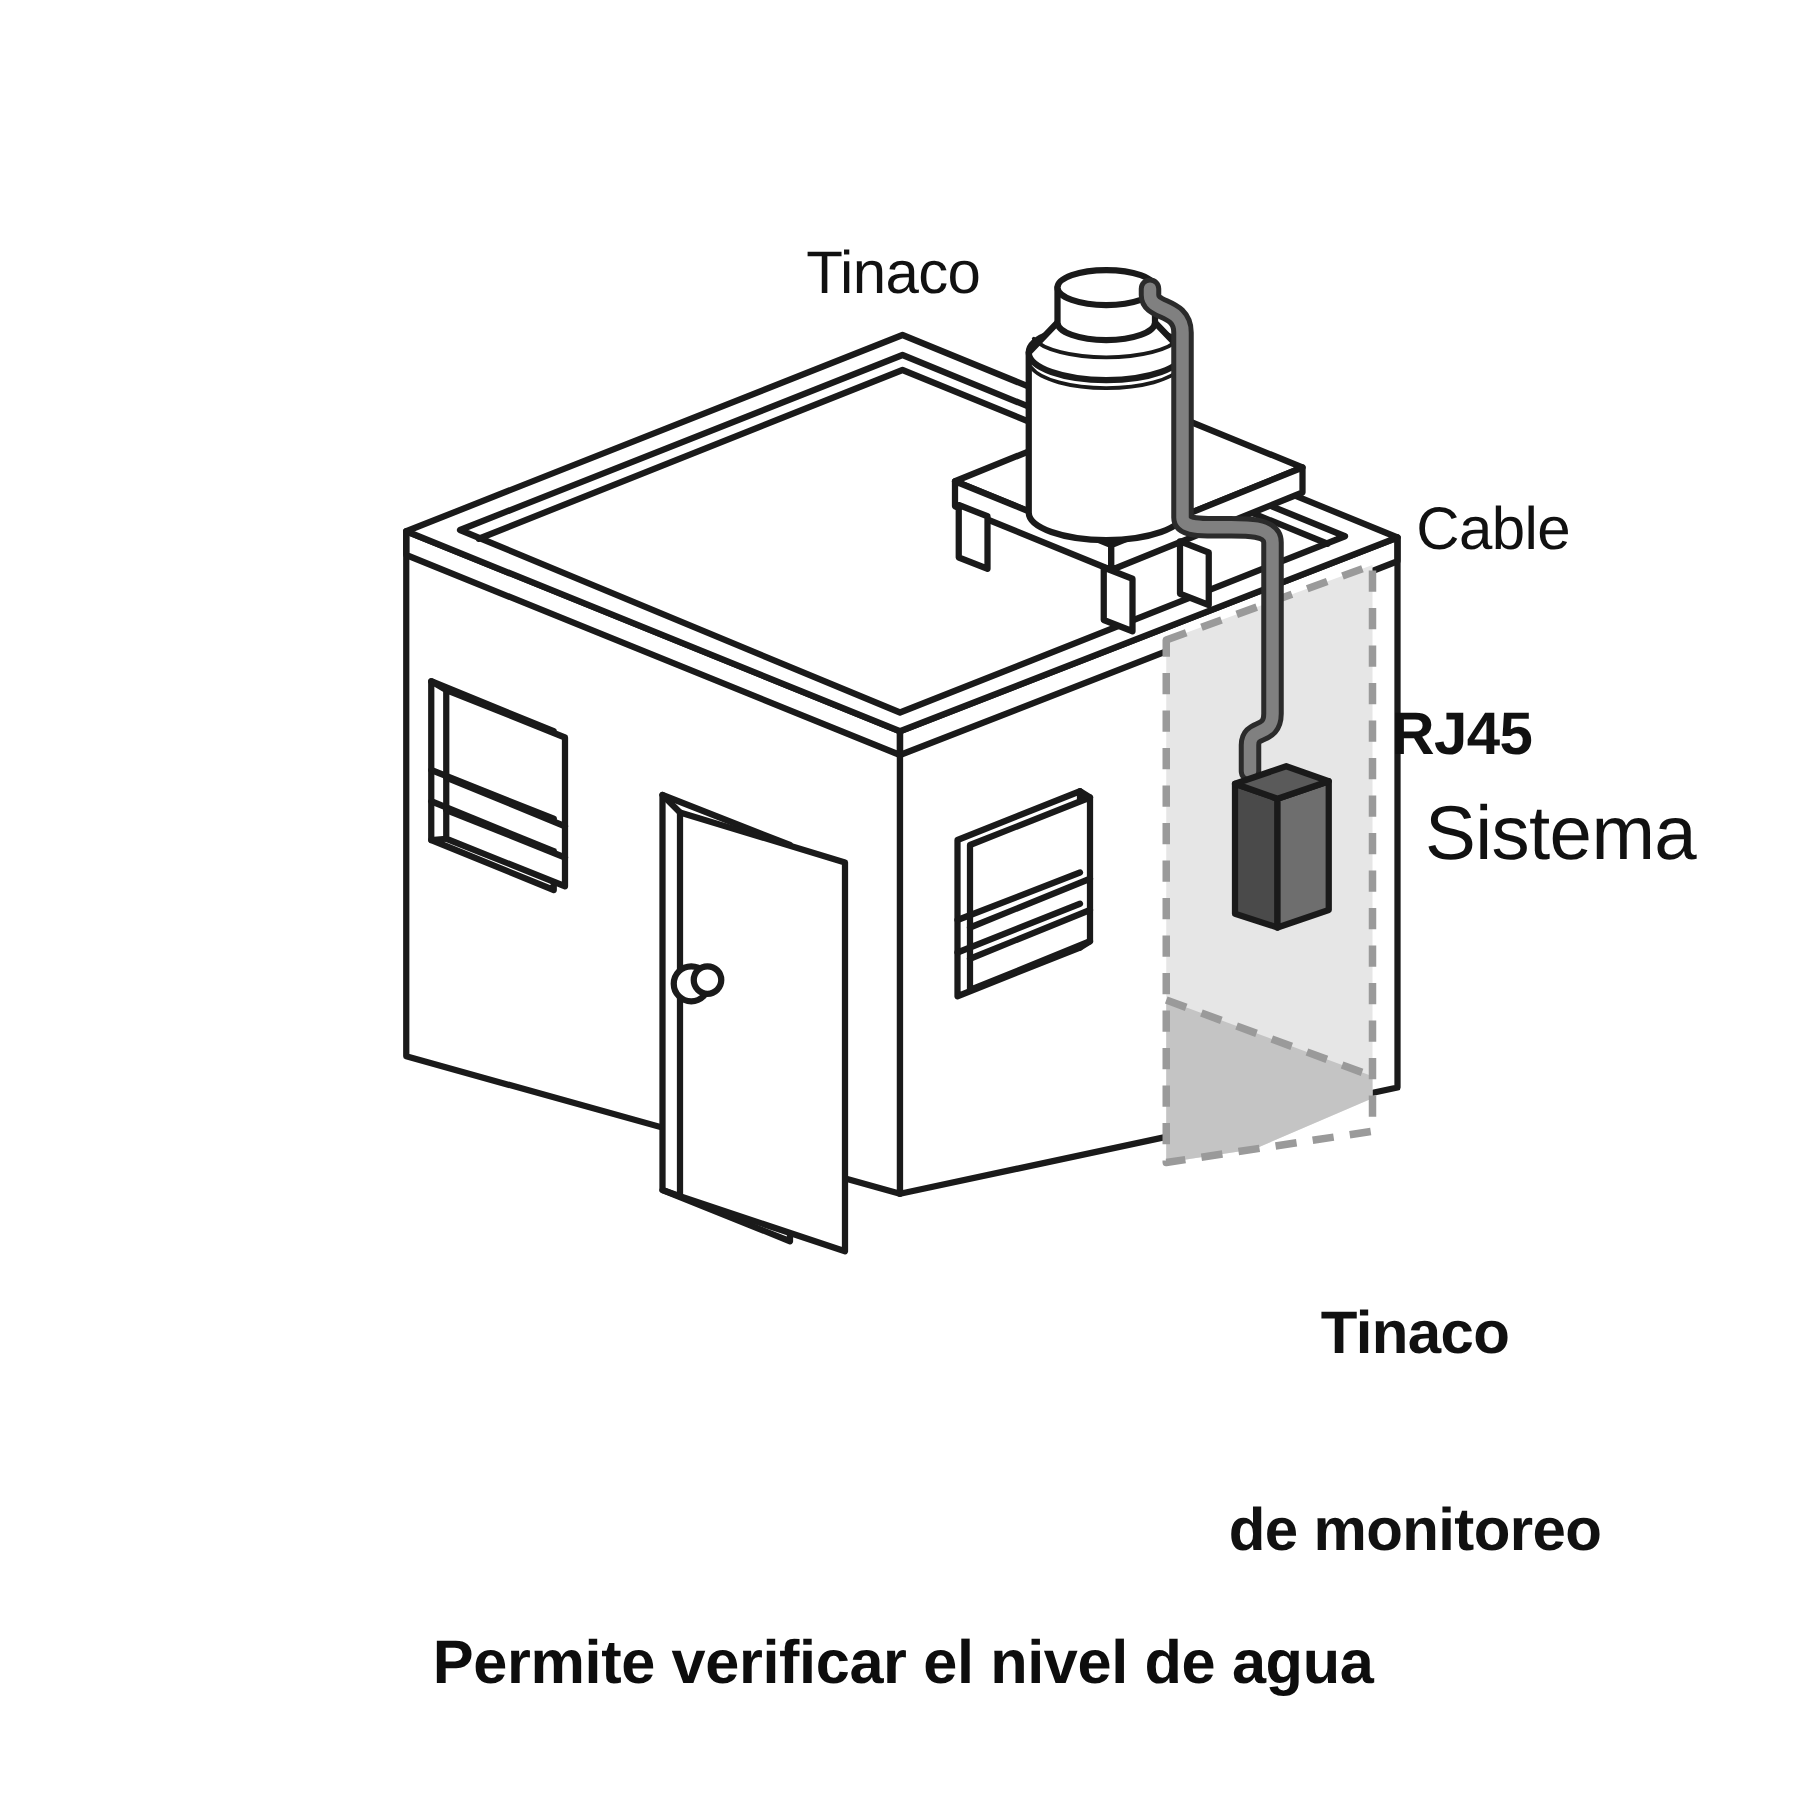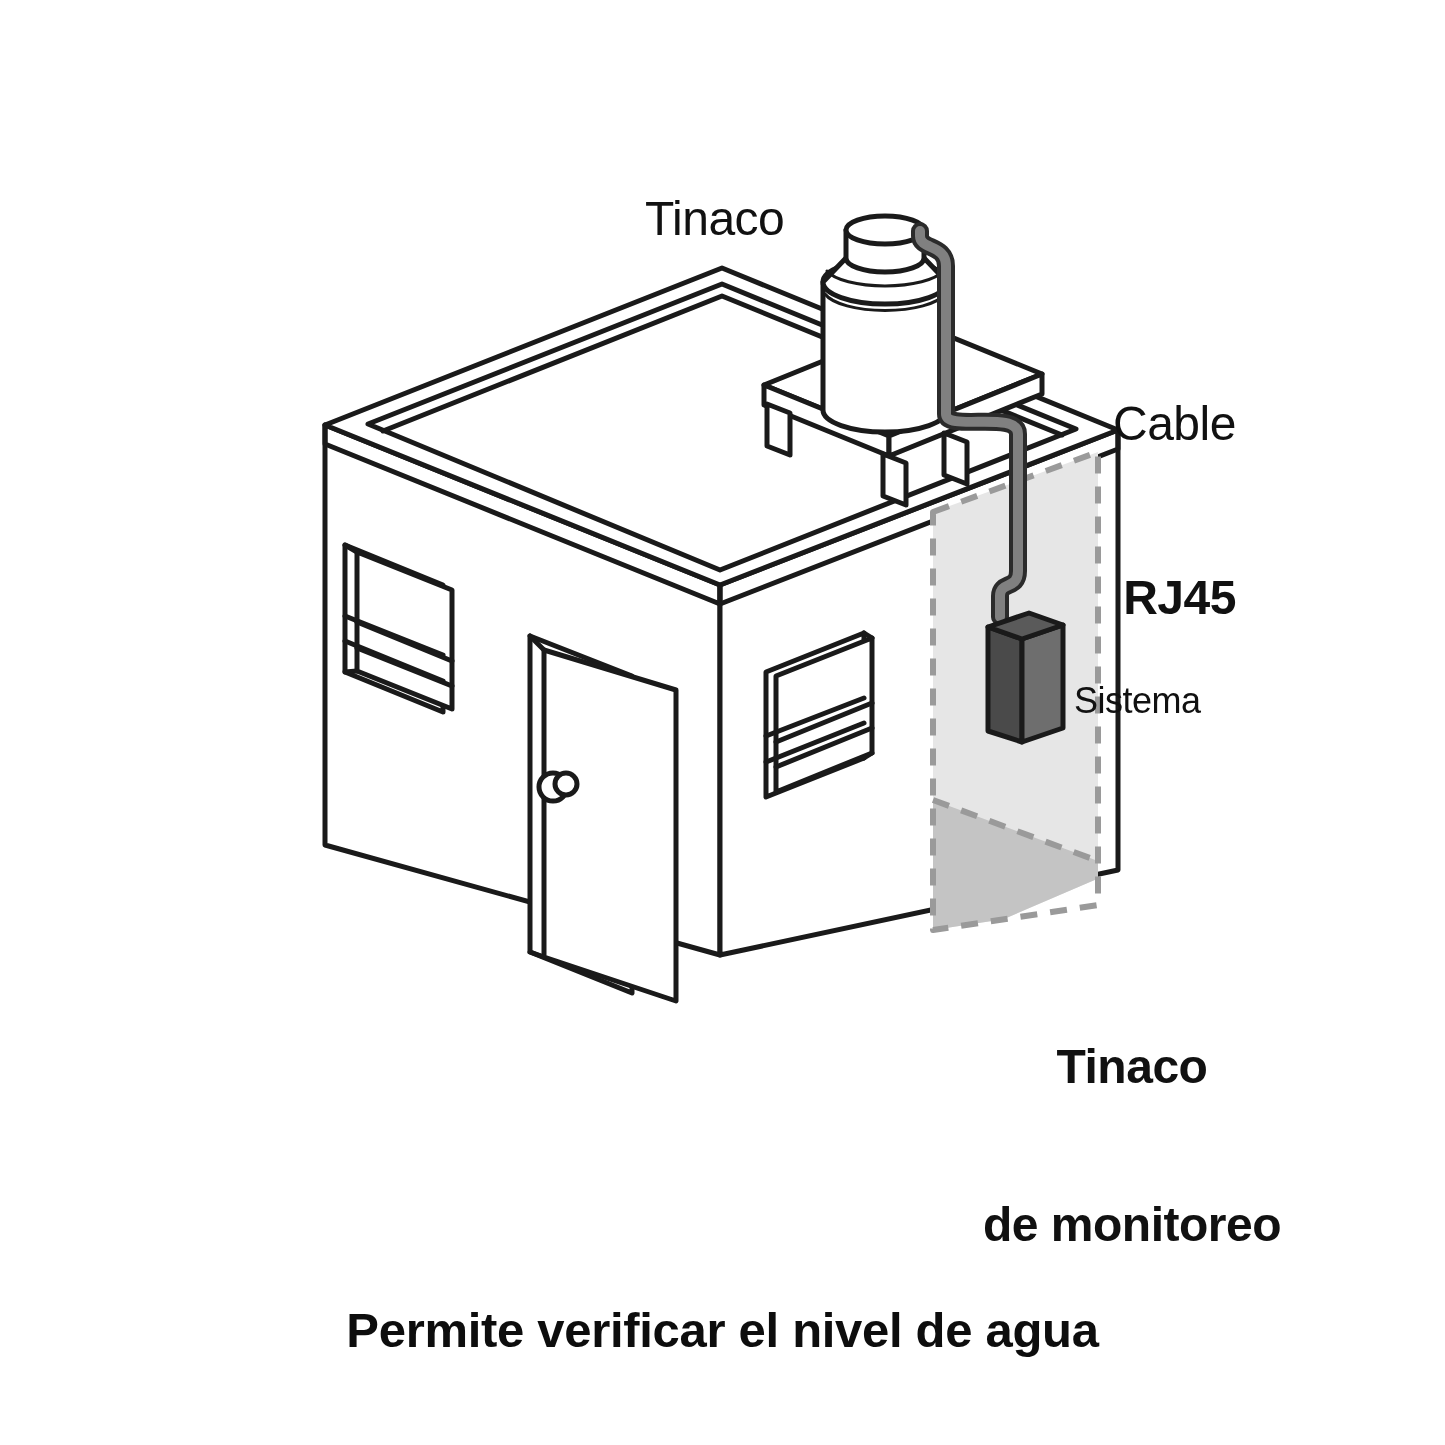--- a/index.html
+++ b/index.html
@@ -45,35 +45,34 @@
   #label-cable-wrap {
     left: 1113px;
     top: 292px;
     font-size: 48px;
     text-align: left;
   }
   #label-cable-line1 {
     display: block;
     font-weight: 400;
     letter-spacing: -0.5px;
+    margin-left: 20px;
   }
   #label-cable-line2 {
     display: block;
     font-weight: 700;
     letter-spacing: -0.5px;
-    margin-top: 16px;
-    text-align: right;
+    margin-top: 6px;
   }
   #label-sistema {
-    left: 1074px;
+    left: 1140px;
     top: 633px;
-    font-size: 36px;
-    font-weight: 400;
-    letter-spacing: -0.5px;
-    margin-top: 48px;
+    font-size: 61px;
+    font-weight: 400;
+    letter-spacing: -0.5px;
   }
   #label-room-wrap {
     left: 962px;
     top: 935px;
     font-size: 48px;
     font-weight: 700;
     text-align: center;
     width: 340px;
     letter-spacing: -0.5px;
   }

